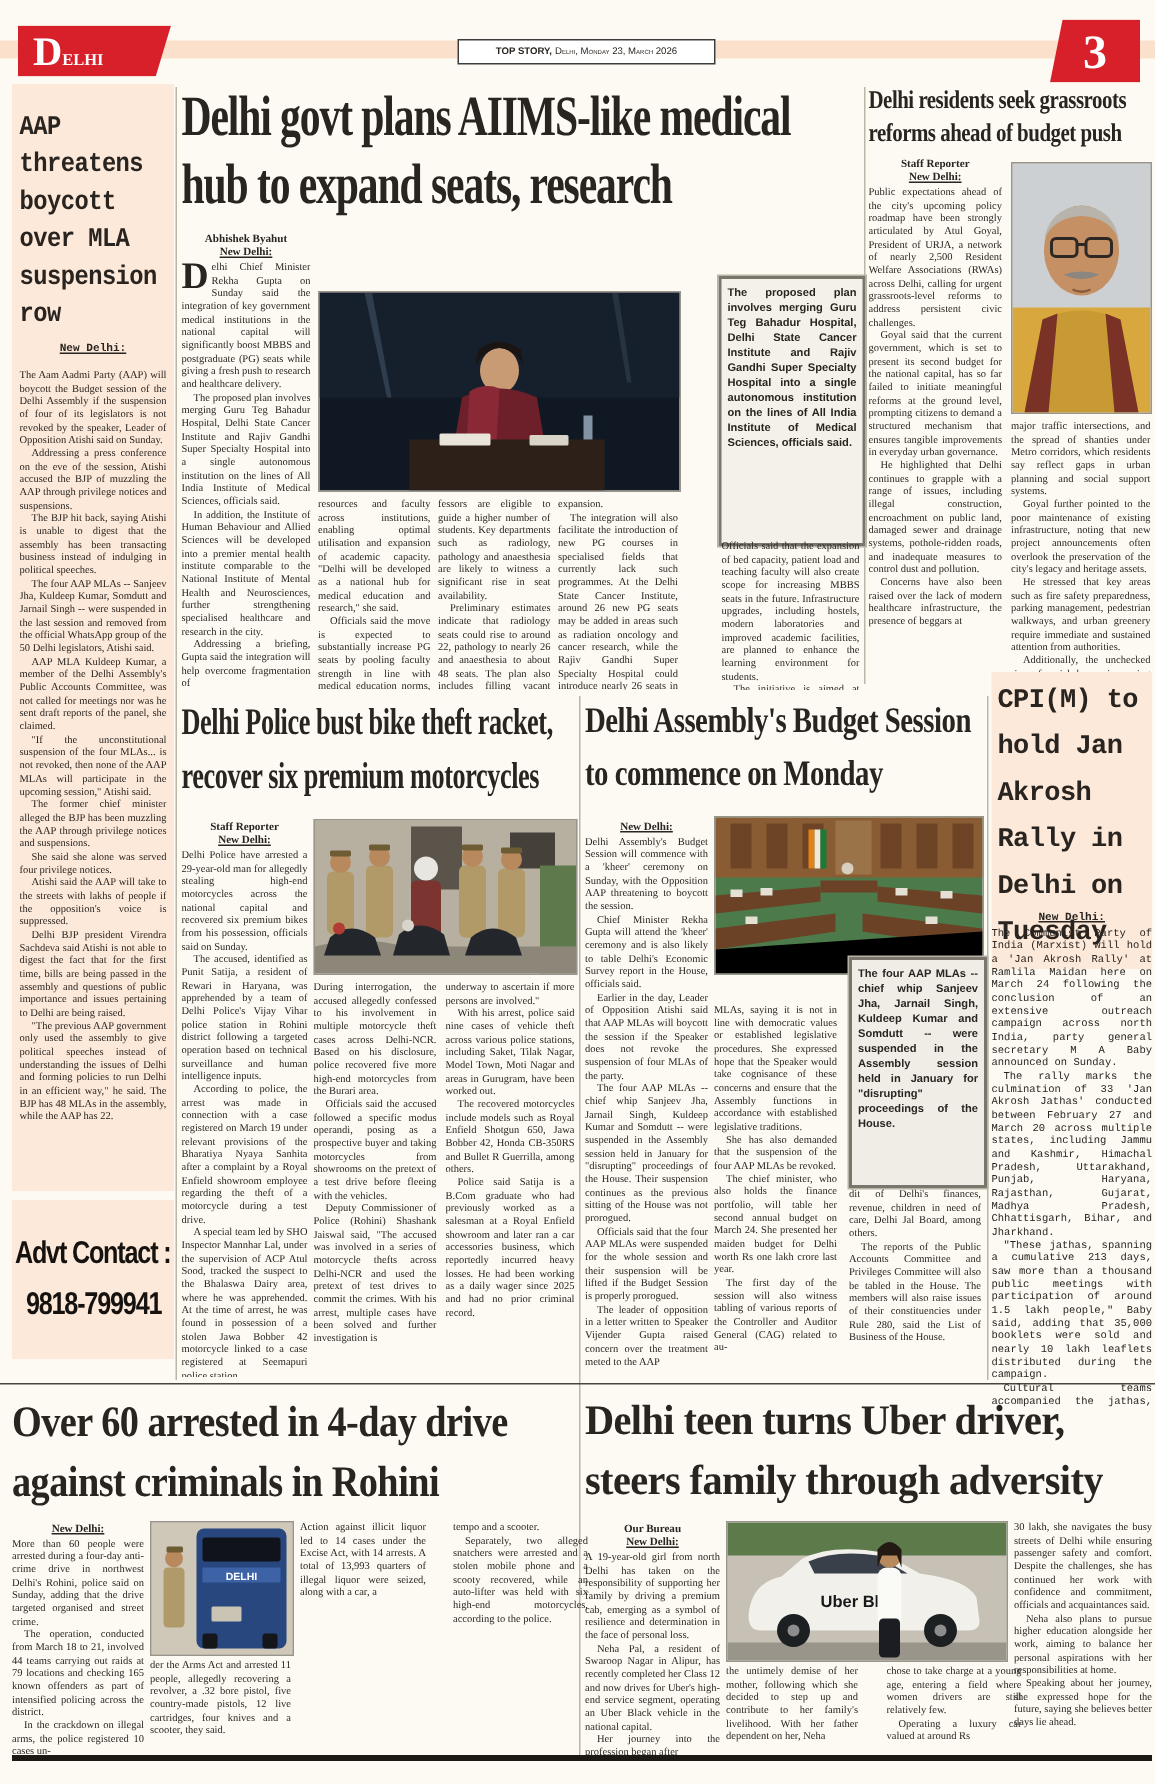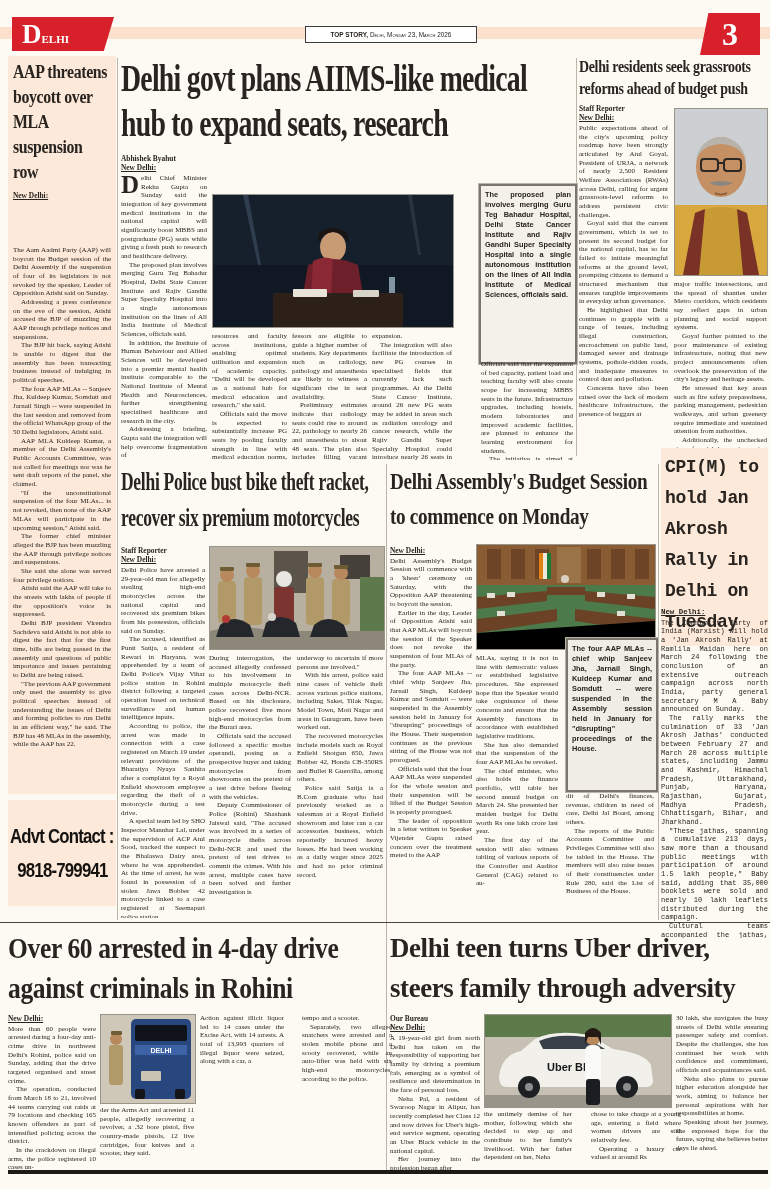--- a/index.html
+++ b/index.html
@@ -15,22 +15,22 @@
             border:1px solid #3c3c3c;display:flex;align-items:center;justify-content:center;
             font-family:"Liberation Sans",sans-serif;font-size:6.4px;white-space:nowrap;}
   .topstrip .b{font-weight:bold;}
   .topstrip .r{font-variant:small-caps;margin-left:2px;}
   .pagenum{position:absolute;right:10px;top:13px;width:60px;height:42px;background:#d7202a;
            clip-path:polygon(14% 0,100% 0,100% 100%,0 100%);color:#fff;font-weight:bold;
            font-size:32px;display:flex;align-items:center;justify-content:center;}
   
   .hl{font-weight:bold;letter-spacing:-.4px;transform:scaleX(var(--sx,1));transform-origin:0 0;
       width:calc(100%/var(--sx,1));}
-  .byline{font-weight:bold;font-size:7.4px;line-height:1.25;}
-  .dateline{font-weight:bold;text-decoration:underline;font-size:7.4px;line-height:1.3;margin-bottom:1px;}
+  .byline{font-weight:bold;text-align:center;font-size:7.4px;line-height:1.25;}
+  .dateline{font-weight:bold;text-align:center;text-decoration:underline;font-size:7.4px;line-height:1.3;margin-bottom:1px;}
   .col{position:absolute;overflow:hidden;font-size:7px;line-height:1.24;text-align:justify;}
   .paras p{margin:0;text-indent:8px;}
   .paras p:first-child{text-indent:0;}
   .dropcap .paras p:first-child::first-letter{float:left;font-size:25px;line-height:21px;font-weight:bold;padding-right:2px;}
   .photo{position:absolute;border:1px solid #9a958a;background:#ccc;}
   .photo svg{display:block;width:100%;height:100%;}
   .infobox{position:absolute;border:2px solid #7a766e;outline:1px solid #b9b4a8;background:#f4f1e9;
            font-family:"Liberation Sans",sans-serif;font-weight:bold;font-size:7.4px;line-height:1.35;
            text-align:justify;padding:4px;overflow:hidden;}
   .peach{background:#fce9da;}
@@ -58,21 +58,21 @@
   <div class="pagenum">3</div>
 
   <div class="vrule" style="left:117px;top:58px;height:862px;"></div>
   <div class="vrule" style="left:576px;top:58px;height:398px;"></div>
   <div class="vrule" style="left:386px;top:464px;height:706px;"></div>
   <div class="vrule" style="left:658px;top:464px;height:456px;"></div>
   <div class="hrule" style="left:0;top:922px;width:770px;height:1px;"></div>
   <div class="hrule" style="left:8px;top:1170px;width:760px;height:4px;background:#1d1a16;"></div>
 
   <div class="peach" style="position:absolute;left:8px;top:56px;width:108px;height:738px;padding:0;">
-    <div style="padding:4px 5px 0 5px;">
+    <div style="padding:17px 5px 0 5px;font-family:Liberation Mono, monospace;">
       <div class="hl" style="--sx:.88;font-size:18px;line-height:25px;">AAP threatens boycott over MLA suspension row</div>
       <div class="dateline" style="margin-top:6px;">New Delhi:</div>
     </div>
     <div class="col" style="left:5px;top:190px;width:98px;height:545px;position:absolute;">
       <div class="paras">
           <p>The Aam Aadmi Party (AAP) will boycott the Budget session of the Delhi Assembly if the suspension of four of its legislators is not revoked by the speaker, Leader of Opposition Atishi said on Sunday.</p>
           <p>Addressing a press conference on the eve of the session, Atishi accused the BJP of muzzling the AAP through privilege notices and suspensions.</p>
           <p>The BJP hit back, saying Atishi is unable to digest that the assembly has been transacting business instead of indulging in political speeches.</p>
           <p>The four AAP MLAs -- Sanjeev Jha, Kuldeep Kumar, Somdutt and Jarnail Singh -- were suspended in the last session and removed from the official WhatsApp group of the 50 Delhi legislators, Atishi said.</p>
           <p>AAP MLA Kuldeep Kumar, a member of the Delhi Assembly's Public Accounts Committee, was not called for meetings nor was he sent draft reports of the panel, she claimed.</p>
@@ -248,21 +248,22 @@
           <p>Police said Satija is a B.Com graduate who had previously worked as a salesman at a Royal Enfield showroom and later ran a car accessories business, which reportedly incurred heavy losses. He had been working as a daily wager since 2025 and had no prior criminal record.</p>
         </div>
     </div>
   </div>
 
   <div style="position:absolute;left:390px;top:464px;width:266px;height:456px;">
     <div class="hl" style="--sx:.80;font-size:24px;line-height:35px;">Delhi Assembly's Budget Session to commence on Monday</div>
     <div class="col" style="left:0;top:82px;width:82px;height:374px;">
       <div class="dateline">New Delhi:</div>
       <div class="paras">
-          <p>Delhi Assembly's Budget Session will commence with a 'kheer' ceremony on Saturday, with the Opposition AAP threatening to boycott the session.</p>
+          <p>Delhi Assembly's Budget Session will commence with a 'kheer' ceremony on Sunday, with the Opposition AAP threatening to boycott the session.</p>
+          <p>Chief Minister Rekha Gupta will attend the 'kheer' ceremony and is also likely to table Delhi's Economic Survey report in the House, officials said.</p>
           <p>Earlier in the day, Leader of Opposition Atishi said that AAP MLAs will boycott the session if the Speaker does not revoke the suspension of four MLAs of the party.</p>
           <p>The four AAP MLAs -- chief whip Sanjeev Jha, Jarnail Singh, Kuldeep Kumar and Somdutt -- were suspended in the Assembly session held in January for "disrupting" proceedings of the House. Their suspension continues as the previous sitting of the House was not prorogued.</p>
           <p>Officials said that the four AAP MLAs were suspended for the whole session and their suspension will be lifted if the Budget Session is properly prorogued.</p>
           <p>The leader of opposition in a letter written to Speaker Vijender Gupta raised concern over the treatment meted to the AAP</p>
         </div>
     </div>
     <div class="photo" style="left:86px;top:80px;width:178px;height:104px;">
       <svg viewBox="0 0 178 104" preserveAspectRatio="none">
         <rect width="178" height="104" fill="#4c7a4a"></rect>
         <rect x="0" y="0" width="178" height="40" fill="#8a5c34"></rect>
@@ -290,21 +291,21 @@
             <rect x="30" y="47" width="8" height="5"></rect>
             <rect x="120" y="47" width="8" height="5"></rect>
             <rect x="150" y="49" width="8" height="5"></rect>
             <rect x="20" y="66" width="8" height="5"></rect>
             <rect x="140" y="66" width="8" height="5"></rect>
           </g>
         <circle cx="88" cy="34" r="4" fill="#d8cfc0"></circle>
         <path d="M0 88 L178 76 L178 104 L0 104 Z" fill="#5585527"></path>
       </svg>
     </div>
-    <div class="col" style="left:86px;top:190px;width:82px;height:266px;">
+    <div class="col" style="left:86px;top:205px;width:82px;height:266px;">
       <div class="paras">
           <p>MLAs, saying it is not in line with democratic values or established legislative procedures. She expressed hope that the Speaker would take cognisance of these concerns and ensure that the Assembly functions in accordance with established legislative traditions.</p>
           <p>She has also demanded that the suspension of the four AAP MLAs be revoked.</p>
           <p>The chief minister, who also holds the finance portfolio, will table her second annual budget on March 24. She presented her maiden budget for Delhi worth Rs one lakh crore last year.</p>
           <p>The first day of the session will also witness tabling of various reports of the Controller and Auditor General (CAG) related to au-</p>
         </div>
     </div>
     <div class="infobox" style="left:176px;top:174px;width:80px;height:142px;background:#efede6;">The four AAP MLAs -- chief whip Sanjeev Jha, Jarnail Singh, Kuldeep Kumar and Somdutt -- were suspended in the Assembly session held in January for "disrupting" proceedings of the House.</div>
     <div class="col" style="left:176px;top:328px;width:88px;height:128px;">
       <div class="paras">

